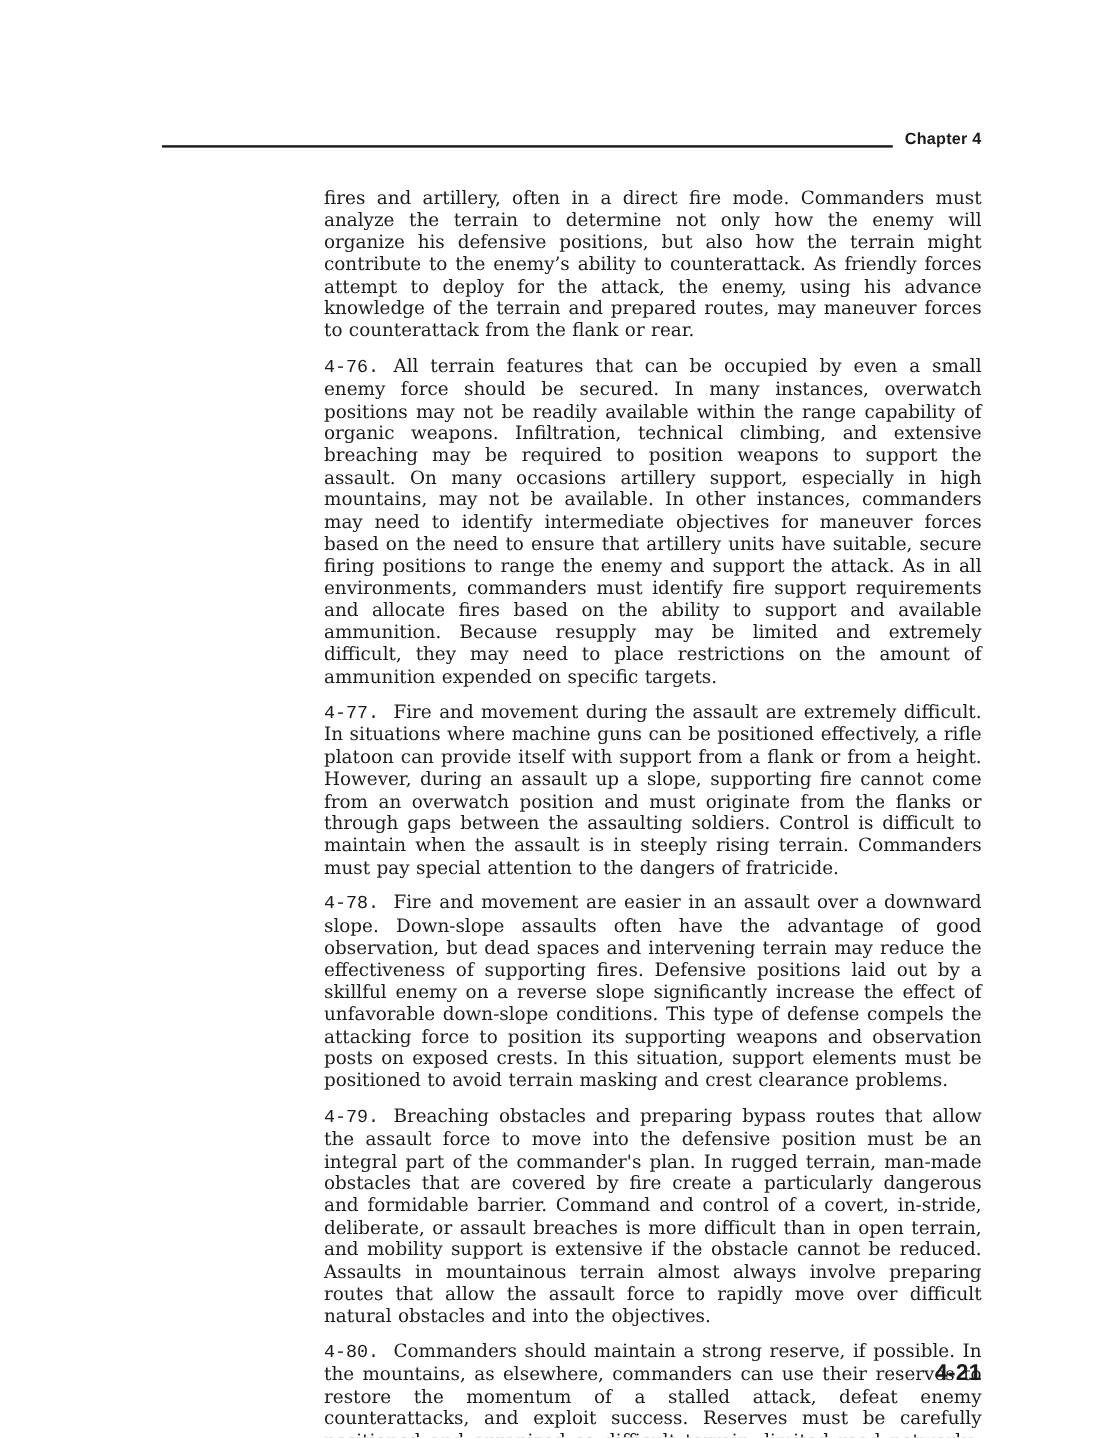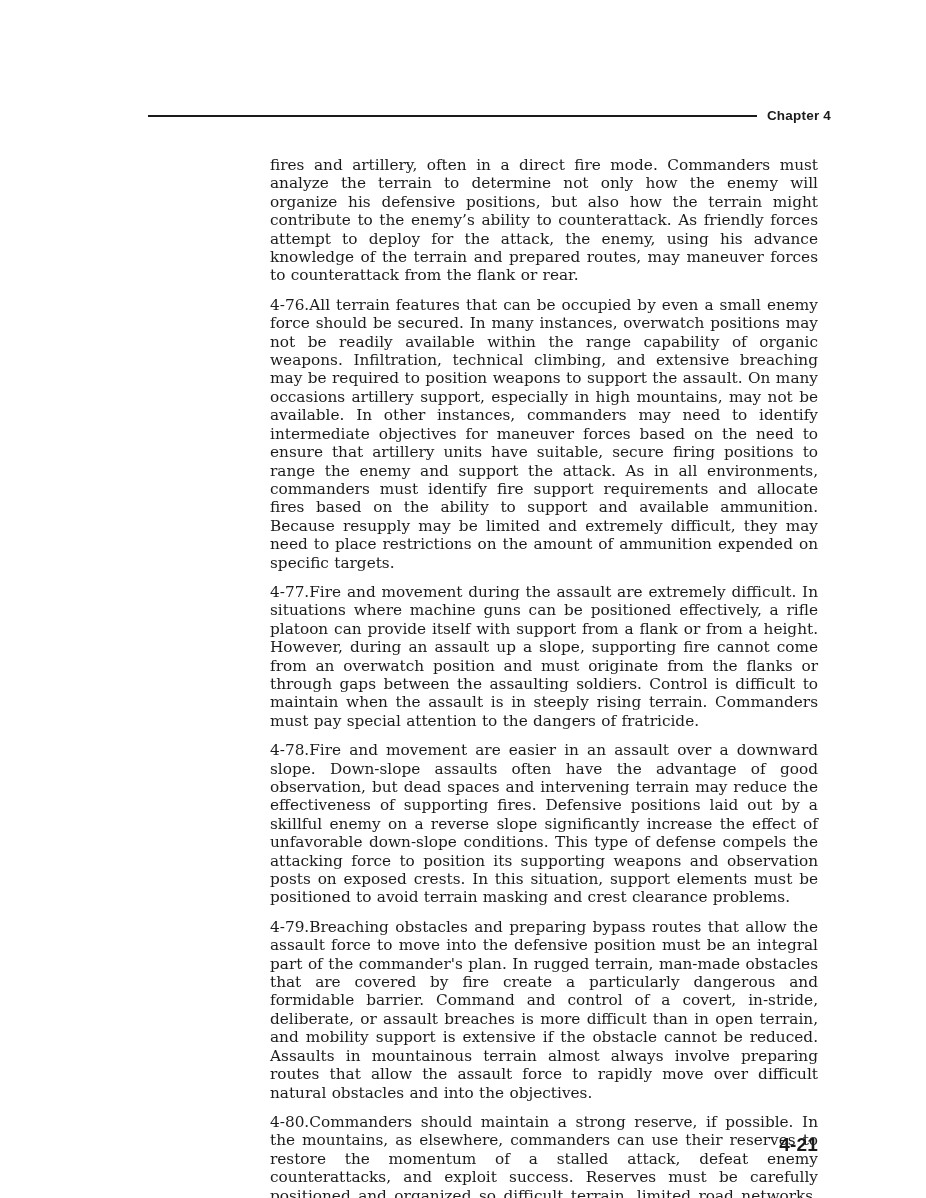--- a/index.html
+++ b/index.html
@@ -11,25 +11,25 @@
     position: relative;
     width: 926px;
     height: 1198px;
     background: #ffffff;
     overflow: hidden;
     color: #1a1a1a;
   }
   
   .header {
     position: absolute;
-    left: 148px;
+    left: 135px;
     top: 108px;
     width: 683px;
     display: flex;
-    align-items: center;
+    align-items: flex-end;
   }
   .header-rule {
     flex: 1 1 auto;
     height: 0;
     border-top: 2px solid #1a1a1a;
   }
   .header-label {
     margin-left: 10px;
     font-family: "Liberation Sans", sans-serif;
     font-weight: bold;
@@ -47,21 +47,22 @@
     font-size: 15.3px;
     line-height: 18.4px;
     text-align: justify;
     color: #1b1b1b;
   }
   .para {
     margin: 0 0 11px 0;
     word-spacing: 0.5px;
   }
   .pnum {
-    margin-right: 0;
+    margin-right: 12px;
+    font-family: Liberation Mono, monospace;
   }
   
   .footer {
     position: absolute;
     right: 108px;
     top: 1134px;
     font-family: "Liberation Sans", sans-serif;
     font-weight: bold;
     font-size: 19px;
     letter-spacing: 0.2px;

